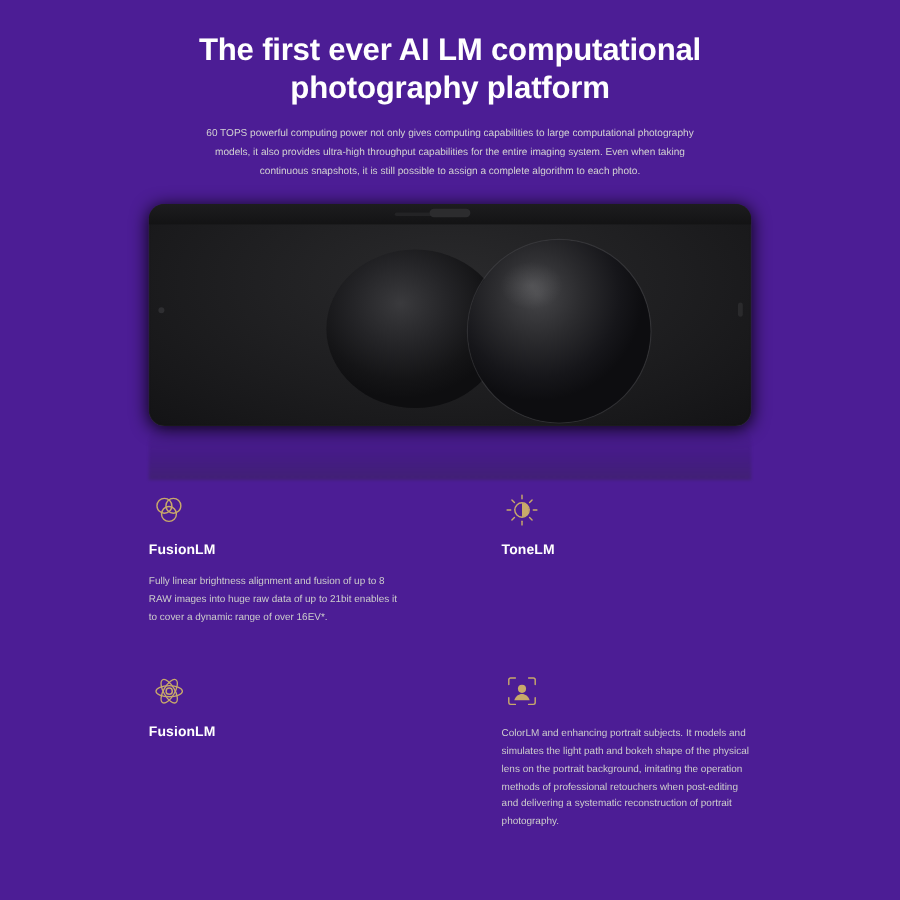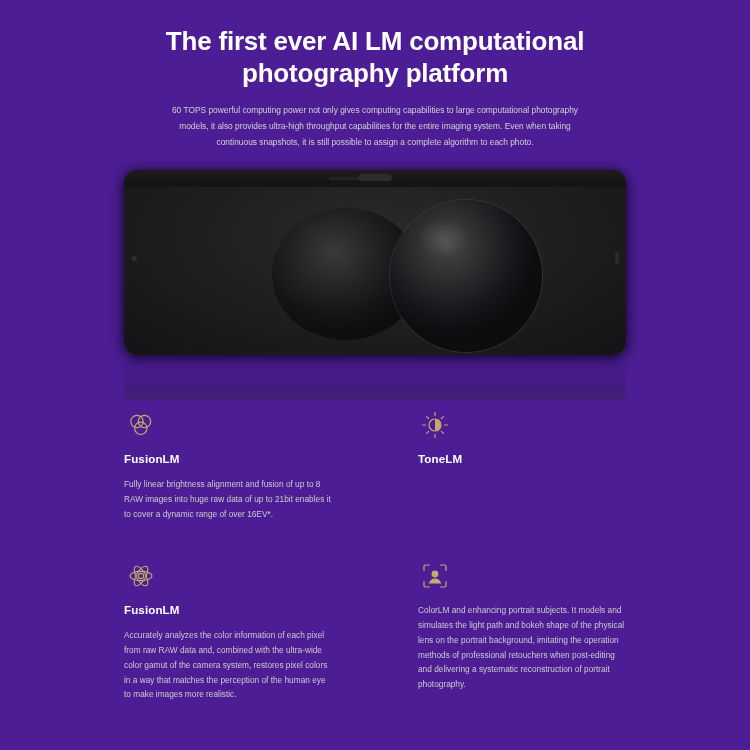--- a/index.html
+++ b/index.html
@@ -256,21 +256,20 @@
     <div class="feature col-left">
       <div class="icon">
         <svg width="32" height="32" viewBox="0 0 32 32" fill="none">
           <circle cx="16" cy="16" r="2.6" stroke="#c8a96a" stroke-width="1.2"></circle>
           <ellipse cx="16" cy="16" rx="11" ry="4.6" stroke="#c8a96a" stroke-width="1.1"></ellipse>
           <ellipse cx="16" cy="16" rx="11" ry="4.6" stroke="#c8a96a" stroke-width="1.1" transform="rotate(60 16 16)"></ellipse>
           <ellipse cx="16" cy="16" rx="11" ry="4.6" stroke="#c8a96a" stroke-width="1.1" transform="rotate(120 16 16)"></ellipse>
         </svg>
       </div>
       <h3>FusionLM</h3>
-      <p>Accurately analyzes the color information of each pixel from raw RAW data and, combined with the ultra-wide color gamut of the camera system, restores pixel colors in a way that matches the perception of the human eye to make images more realistic.</p>
     </div>
     <div class="feature col-right">
       <div class="icon">
         <svg width="30" height="30" viewBox="0 0 30 30" fill="none">
           <g stroke="#c8a96a" stroke-width="1.2" stroke-linecap="round">
             <path d="M4 9.5V5.5a1.5 1.5 0 0 1 1.5-1.5H9.5"></path>
             <path d="M20.5 4h4A1.5 1.5 0 0 1 26 5.5v4"></path>
             <path d="M26 20.5v4a1.5 1.5 0 0 1-1.5 1.5h-4"></path>
             <path d="M9.5 26h-4A1.5 1.5 0 0 1 4 24.5v-4"></path>
           </g>

